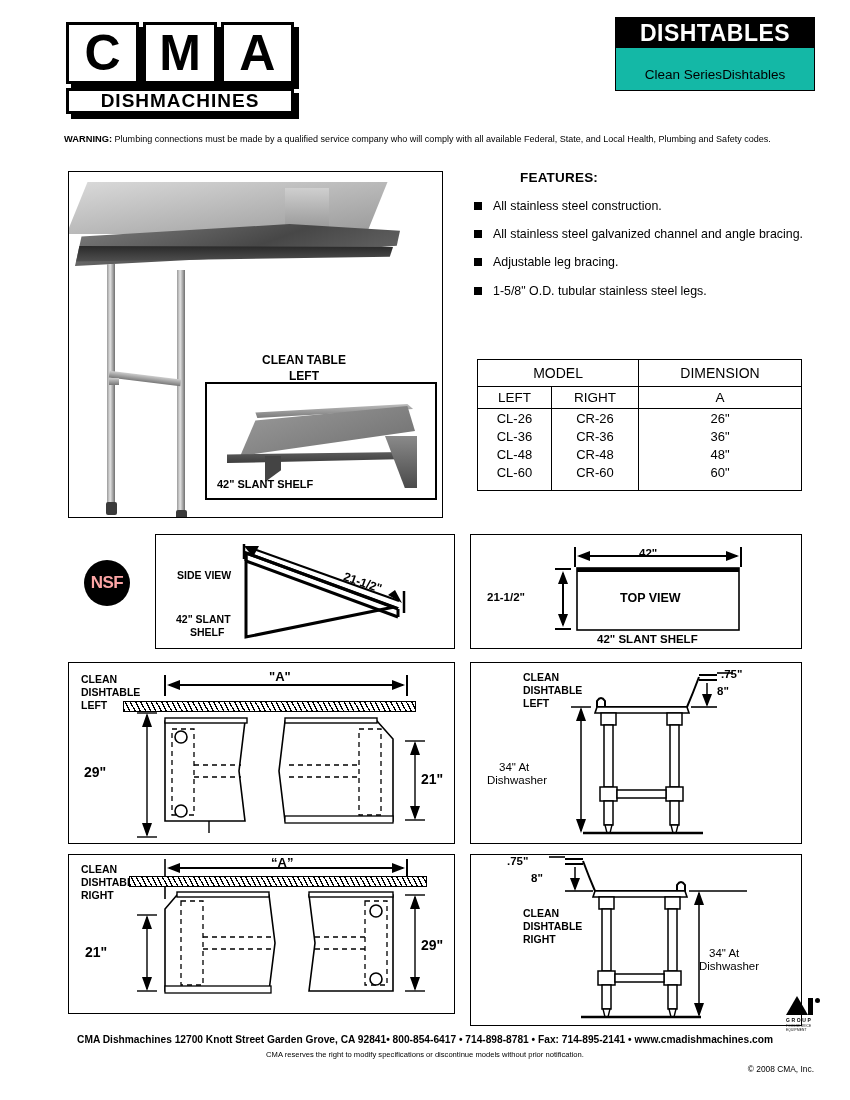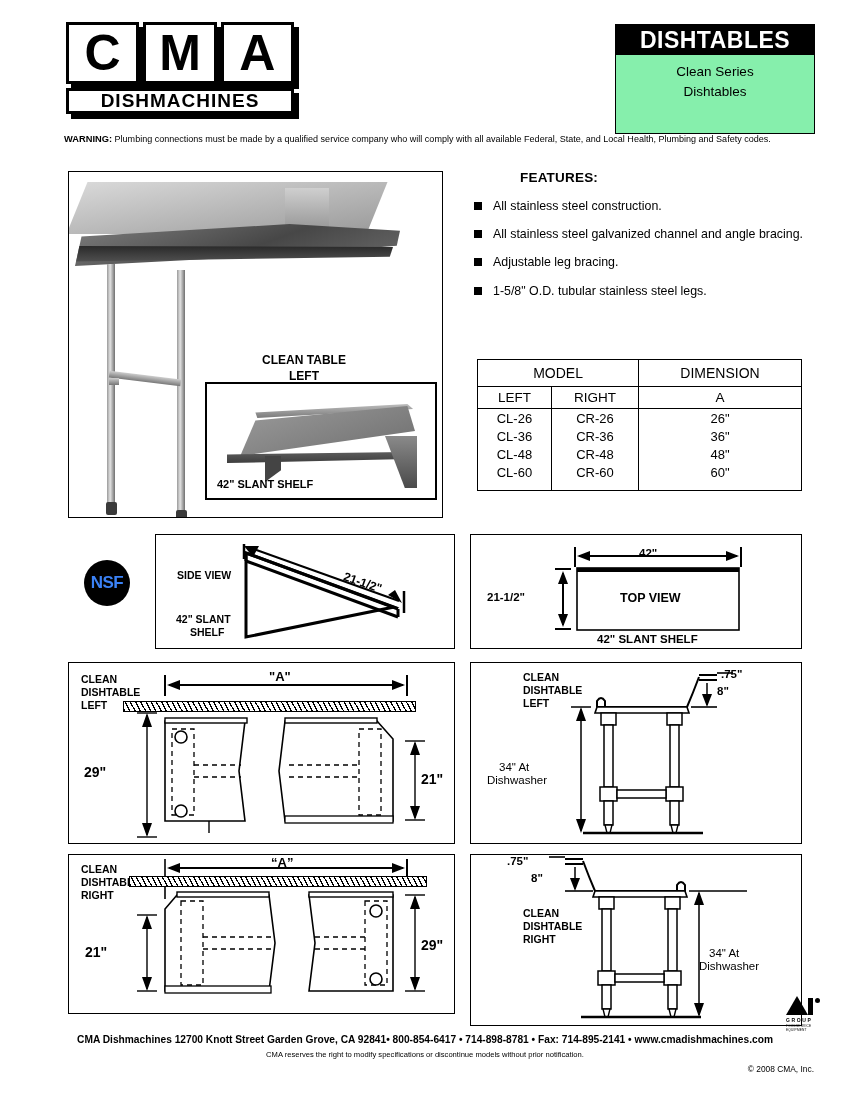--- a/index.html
+++ b/index.html
@@ -29,27 +29,27 @@
   .logo-shadow { position:absolute; left:5px; top:5px; width:228px; height:62px; background:#000; z-index:-1; }
   .logo-banner {
     position:absolute; left:0; top:66px; width:228px; height:26px;
     border:3px solid #000; background:#fff;
     display:flex; align-items:center; justify-content:center;
     font-weight:bold; font-size:19px; letter-spacing:1px;
   }
   .logo-banner-shadow { position:absolute; left:5px; top:71px; width:228px; height:26px; background:#000; z-index:-1; }
 
   
-  #titlebox { position:absolute; left:615px; top:24px; width:200px; height:110px; border:1.5px solid #000; background:#86efac; }
+  #titlebox { position:absolute; left:615px; top:17px; width:200px; height:74px; border:1.5px solid #000; background:#14b8a6; }
   #titlebar {
     height:30px; background:#000; color:#fff;
     display:flex; align-items:center; justify-content:center;
     font-weight:bold; font-size:23px; letter-spacing:.5px;
   }
-  #titlesub { height:54px; display:flex; flex-direction:column; align-items:center; justify-content:center; font-size:13.5px; line-height:1.45; }
+  #titlesub { height:54px; display:flex; flex-direction:row; align-items:center; justify-content:center; font-size:13.5px; line-height:1.45; }
 
   
   #warning {
     position:absolute; left:64px; top:131px; width:730px;
     font-size:9.3px; line-height:1.75; transform:scaleX(.97); transform-origin:left top;
   }
   #warning b { font-size:9.6px; }
 
   
   #photopanel { position:absolute; left:68px; top:171px; width:375px; height:347px; border:1.6px solid #000; background:#fff; overflow:hidden; }
@@ -104,21 +104,21 @@
   #modeltable .body td { padding:1.5px 0; border-left:1.4px solid #000; border-right:1.4px solid #000; border-top:none; border-bottom:none; }
   #modeltable tr.last td { padding-bottom:10px; border-bottom:1.4px solid #000; }
 
   
   .panel { position:absolute; border:1.6px solid #000; background:#fff; overflow:hidden; }
   .dlabel { position:absolute; font-weight:bold; font-size:10.5px; line-height:1.3; }
   .dtext { position:absolute; font-size:11px; }
 
   
   #nsf { position:absolute; left:84px; top:560px; width:46px; height:46px; border-radius:50%; background:#000;
-         color:#3b82f6; display:flex; align-items:center; justify-content:center;
+         color:#fca5a5; display:flex; align-items:center; justify-content:center;
          font-weight:bold; font-size:17px; letter-spacing:-.5px; font-family:"Liberation Sans", sans-serif; }
 
   #p-side { left:155px; top:534px; width:300px; height:115px; }
   #p-top  { left:470px; top:534px; width:332px; height:115px; }
   #p-pl-l { left:68px;  top:662px; width:387px; height:182px; }
   #p-el-l { left:470px; top:662px; width:332px; height:182px; }
   #p-pl-r { left:68px;  top:854px; width:387px; height:160px; }
   #p-el-r { left:470px; top:854px; width:332px; height:172px; }
 
   .hatchbar { position:absolute; background:#fff; border:1.2px solid #000;

